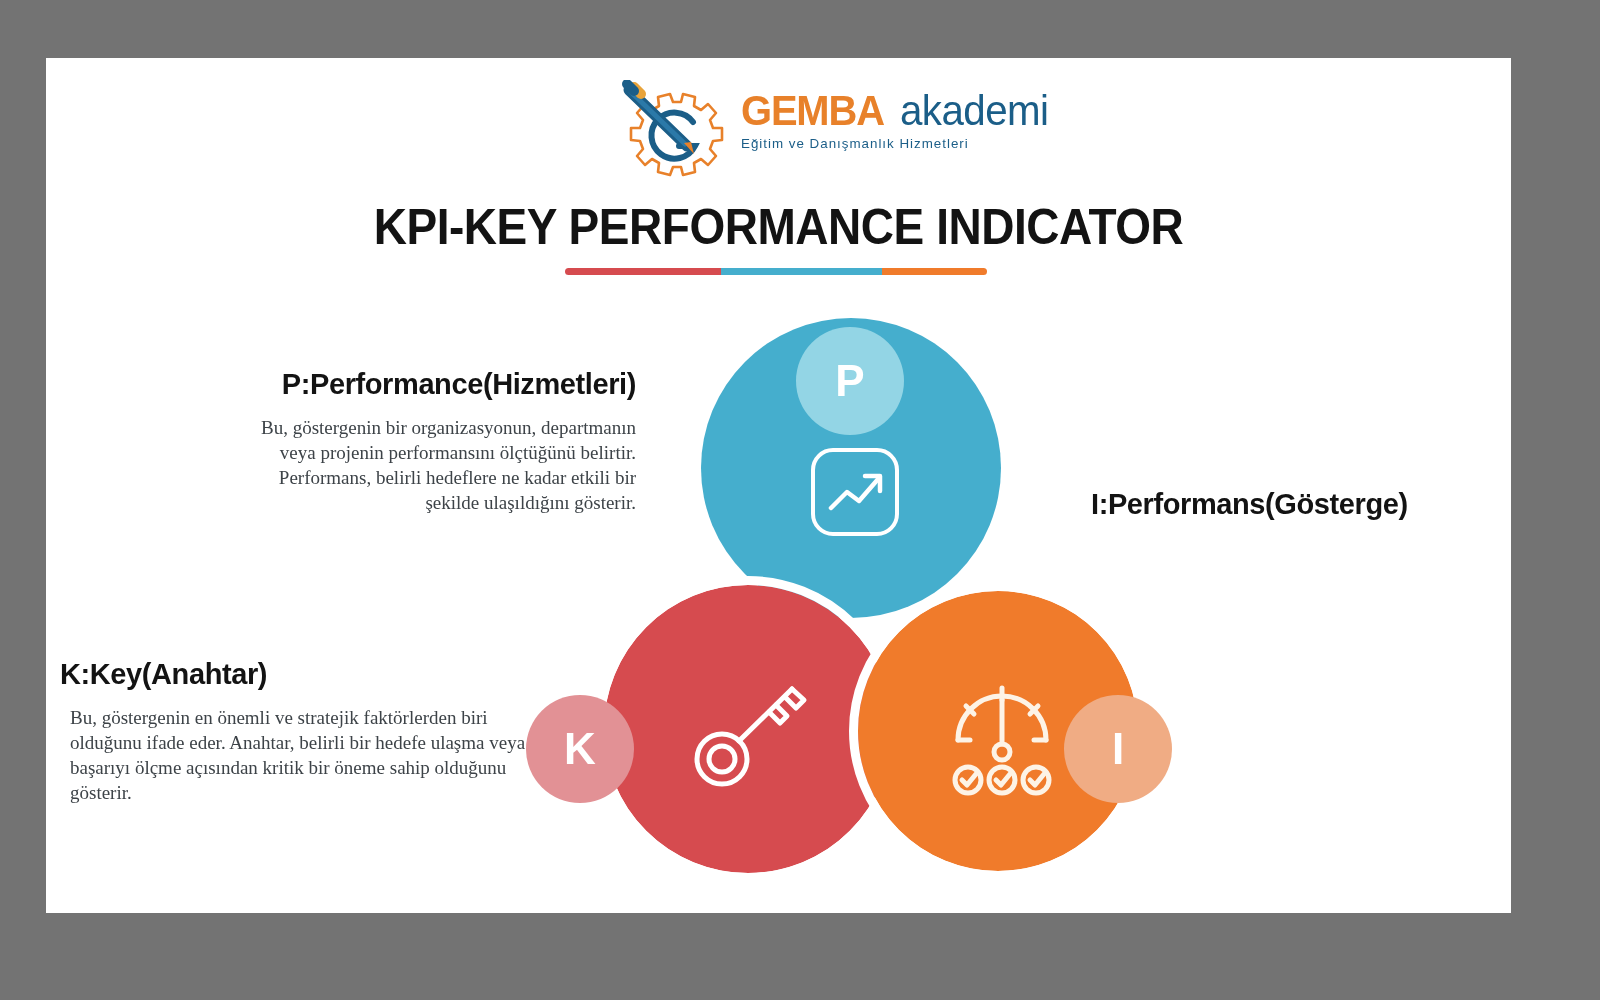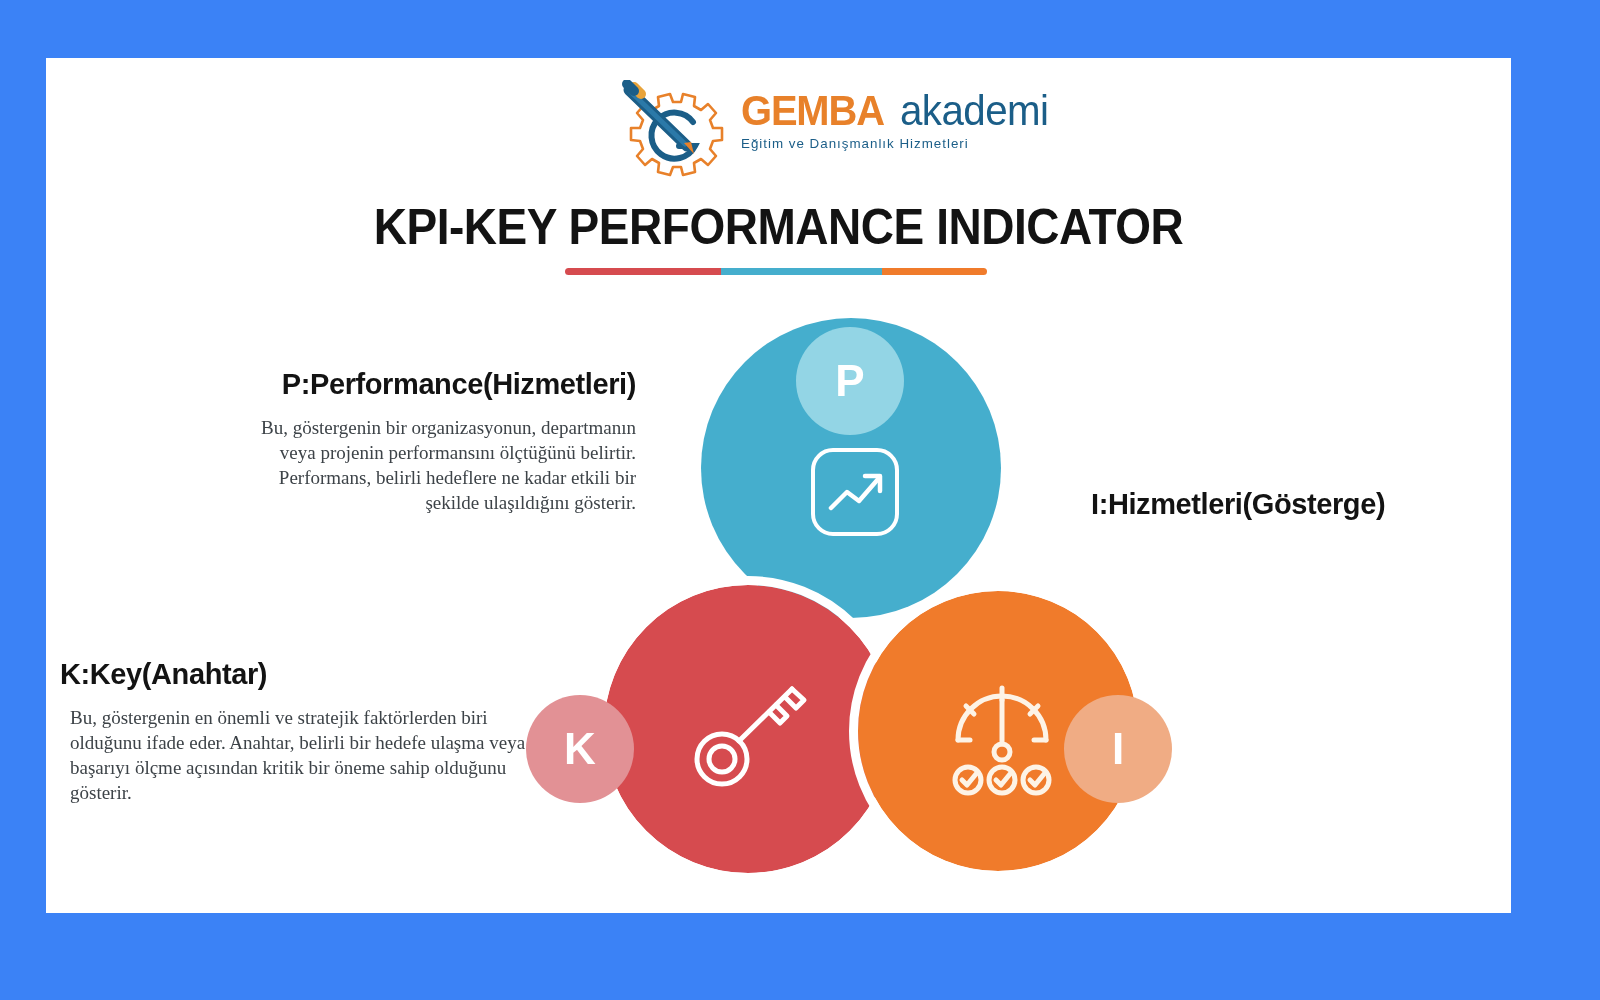--- a/index.html
+++ b/index.html
@@ -5,21 +5,21 @@
   * { margin:0; padding:0; box-sizing:border-box; }
   html, body {
     width:1600px; height:1000px;
     background:#0F6190;
     font-family:"Liberation Sans", sans-serif;
     overflow:hidden;
   }
   #stage {
     position:relative;
     width:1600px; height:1000px;
-    background:#3b82f6;
+    background:#737373;
     padding-left:28px;
   }
   
   #card {
     position:absolute;
     left:46px; top:58px;
     width:1465px; height:855px;
     background:#FFFFFF;
   }
 
@@ -259,21 +259,21 @@
       <div class="block-head">P:Performance(Hizmetleri)</div>
       <div class="block-body">Bu, göstergenin bir organizasyonun, departmanın veya projenin performansını ölçtüğünü belirtir. Performans, belirli hedeflere ne kadar etkili bir şekilde ulaşıldığını gösterir.</div>
     </div>
 
     <div class="block" id="block-key">
       <div class="block-head">K:Key(Anahtar)</div>
       <div class="block-body">Bu, göstergenin en önemli ve stratejik faktörlerden biri olduğunu ifade eder. Anahtar, belirli bir hedefe ulaşma veya başarıyı ölçme açısından kritik bir öneme sahip olduğunu gösterir.</div>
     </div>
 
     <div class="block" id="block-indicator">
-      <div class="block-head">I:Hizmetleri(Gösterge)</div>
+      <div class="block-head">I:Performans(Gösterge)</div>
     </div>
 
     <div id="cluster">
 
       <div class="blob" id="blob-p"></div>
       <div class="blob" id="blob-k"></div>
       <div class="gap" id="gap-k"></div>
       <div class="blob" id="blob-i"></div>
       <div class="gap" id="gap-i"></div>
 

